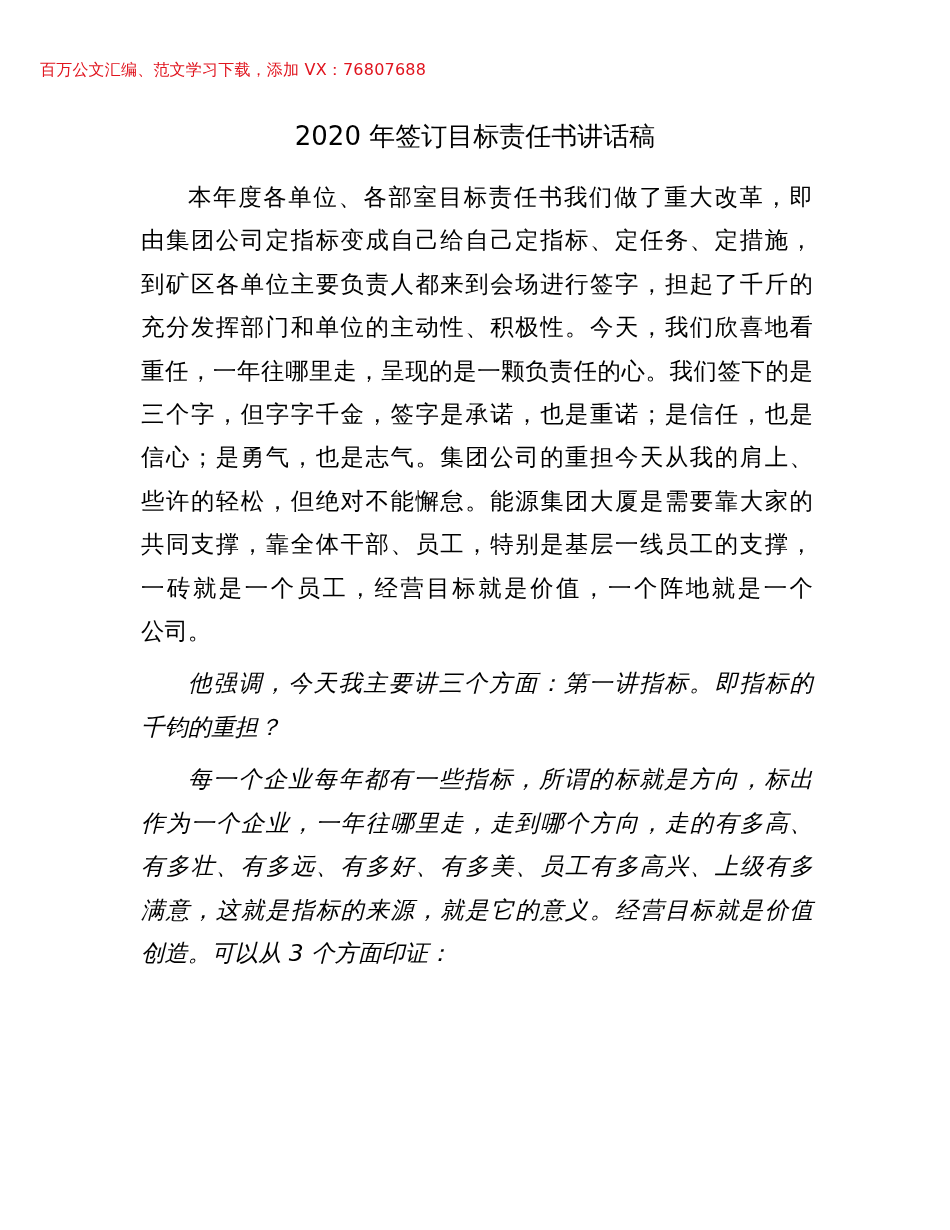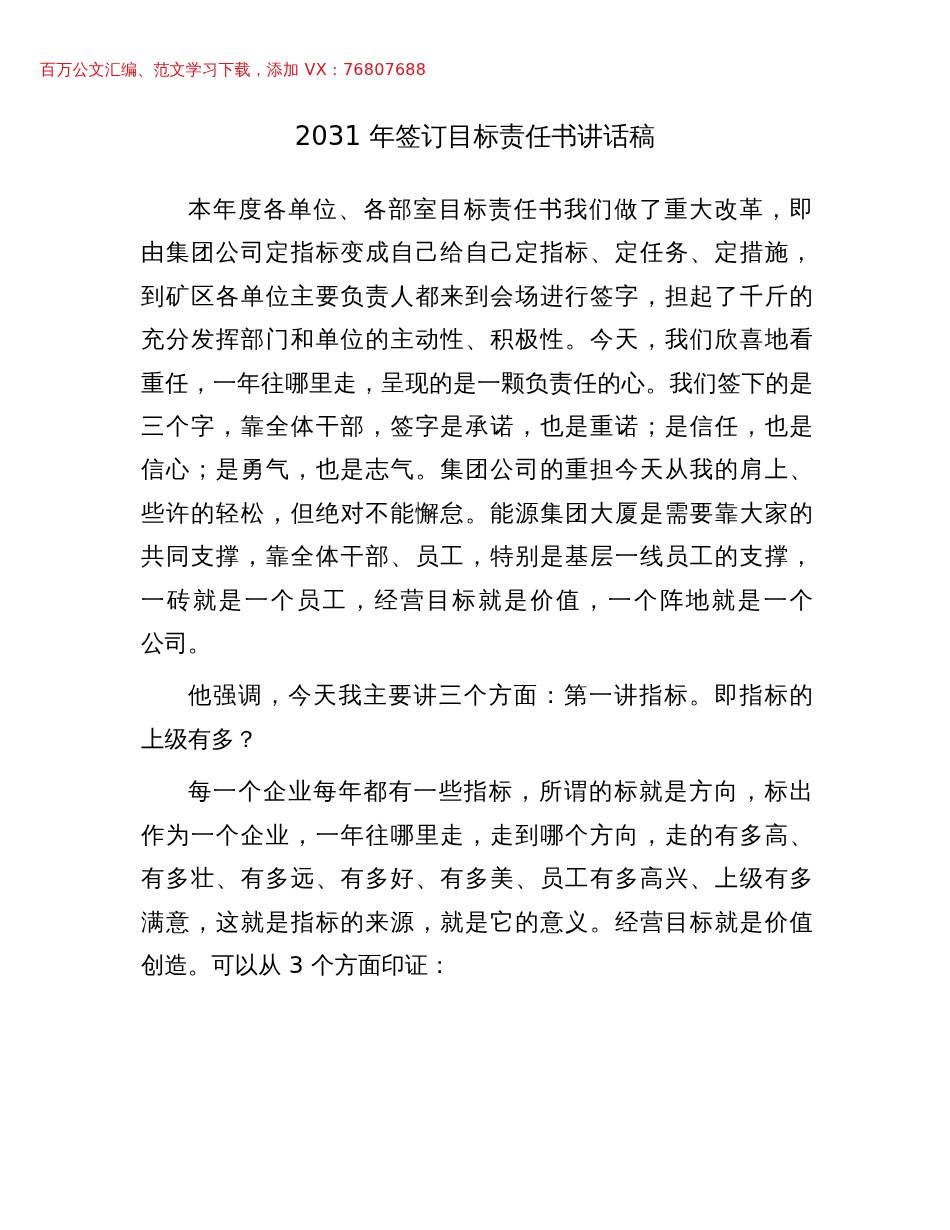--- a/index.html
+++ b/index.html
@@ -2,51 +2,51 @@
 <html><head>
   <meta charset="utf-8">
   <style>
     html, body { margin: 0; padding: 0; background: #ffffff; }
     body { width: 950px; height: 1230px; position: relative; overflow: hidden;
       font-family: "DejaVu Sans", "Liberation Sans", sans-serif; color: #000; }
     .banner { position: absolute; top: 56px; left: 0; width: 950px; text-align: left;
       font-size: 16px; color: #e0141e; letter-spacing: 0.2px; line-height: 28px; padding-left: 40px; }
     .title { position: absolute; top: 118px; left: 0; width: 950px; text-align: center;
       font-size: 26px; line-height: 36px; color: #000; }
-    .body { position: absolute; top: 188px; left: 141px; width: 672px; }
+    .body { position: absolute; top: 176px; left: 141px; width: 672px; }
     .para { margin: 0; font-size: 23.4px; line-height: 43.4px; text-indent: 2em;
       text-align: justify; text-align-last: left; word-break: break-all; }
-    .para + .para { margin-top: 9px; }
+    .para + .para { margin-top: 9px; font-style: italic; }
     .line { display: block; white-space: nowrap; text-align: justify; text-align-last: justify; }
     .line.last { text-align-last: left; }
     .line.indent { padding-left: 47px; }
   </style>
 </head>
 <body>
 
 <div class="banner">百万公文汇编、范文学习下载，添加 VX：76807688</div>
-<div class="title">2031 年签订目标责任书讲话稿</div>
+<div class="title">2020 年签订目标责任书讲话稿</div>
 
 <div class="body">
   <div class="para" style="text-indent:0">
     <span class="line indent">本年度各单位、各部室目标责任书我们做了重大改革，即</span>
     <span class="line">由集团公司定指标变成自己给自己定指标、定任务、定措施，</span>
     <span class="line">到矿区各单位主要负责人都来到会场进行签字，担起了千斤的</span>
     <span class="line">充分发挥部门和单位的主动性、积极性。今天，我们欣喜地看</span>
     <span class="line">重任，一年往哪里走，呈现的是一颗负责任的心。我们签下的是</span>
-    <span class="line">三个字，靠全体干部，签字是承诺，也是重诺；是信任，也是</span>
+    <span class="line">三个字，但字字千金，签字是承诺，也是重诺；是信任，也是</span>
     <span class="line">信心；是勇气，也是志气。集团公司的重担今天从我的肩上、</span>
     <span class="line">些许的轻松，但绝对不能懈怠。能源集团大厦是需要靠大家的</span>
     <span class="line">共同支撑，靠全体干部、员工，特别是基层一线员工的支撑，</span>
     <span class="line">一砖就是一个员工，经营目标就是价值，一个阵地就是一个</span>
     <span class="line last">公司。</span>
   </div>
   <div class="para" style="text-indent:0">
     <span class="line indent">他强调，今天我主要讲三个方面：第一讲指标。即指标的</span>
-    <span class="line last">上级有多？</span>
+    <span class="line last">千钧的重担？</span>
   </div>
   <div class="para" style="text-indent:0">
     <span class="line indent">每一个企业每年都有一些指标，所谓的标就是方向，标出</span>
     <span class="line">作为一个企业，一年往哪里走，走到哪个方向，走的有多高、</span>
     <span class="line">有多壮、有多远、有多好、有多美、员工有多高兴、上级有多</span>
     <span class="line">满意，这就是指标的来源，就是它的意义。经营目标就是价值</span>
     <span class="line last">创造。可以从 3 个方面印证：</span>
   </div>
 </div>
 

